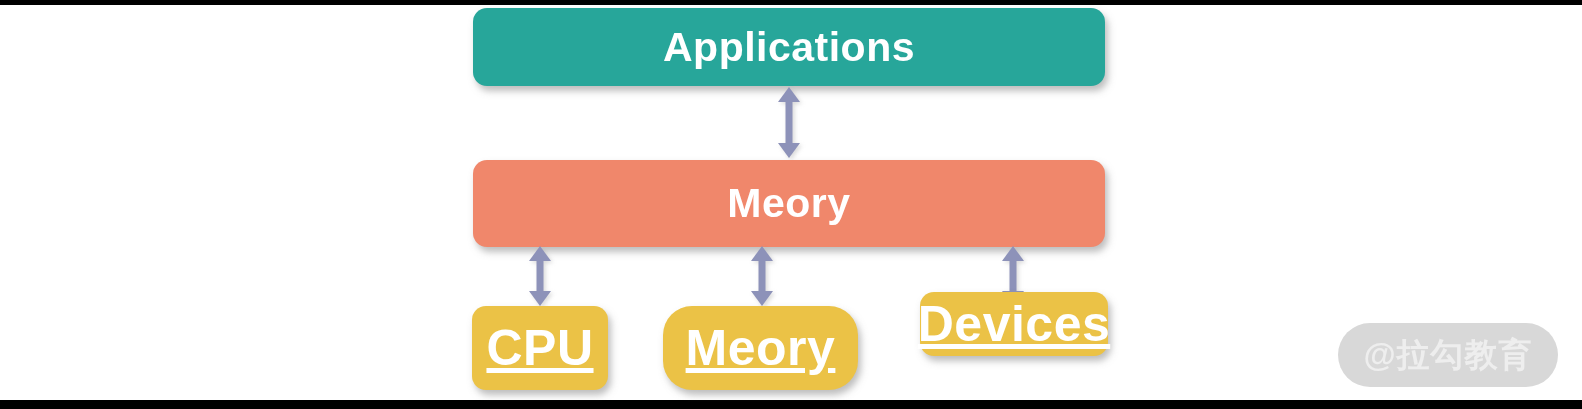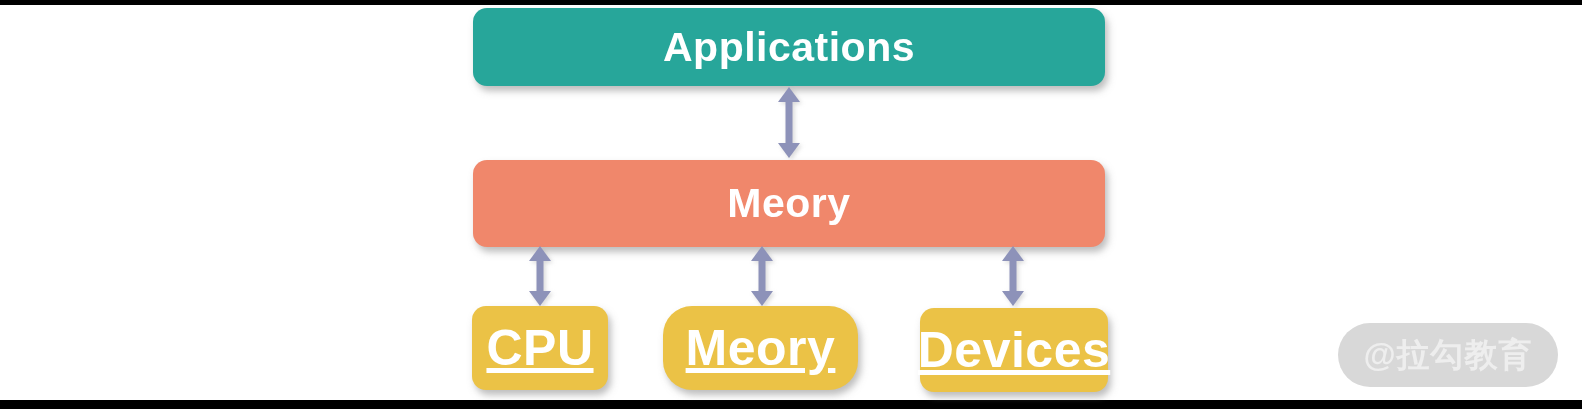--- a/index.html
+++ b/index.html
@@ -47,21 +47,21 @@
     background: var(--kernel-bg, #f0876b);
     font-size: 41px;
   }
   .leaf {
     background: var(--device-bg, #ebc246);
     font-size: 50px;
     text-decoration: underline;
   }
   #node-cpu     { left: 472px; top: 306px; width: 136px; height: 84px; }
   #node-memory  { left: 663px; top: 306px; width: 195px; height: 84px; border-radius: 29px; }
-  #node-devices { left: 920px; top: 308px; width: 188px; height: 84px; }
+  #node-devices { left: 920px; top: 292px; width: 188px; height: 64px; }
 
   .double-arrow {
     position: absolute;
     width: 22px;
     filter: drop-shadow(2px 2px 2px rgba(150, 150, 150, 0.35));
   }
   #arrow-app-kernel    { left: 778px;  top: 87px;  height: 71px; }
   #arrow-kernel-cpu    { left: 529px;  top: 246px; height: 60px; }
   #arrow-kernel-memory { left: 751px;  top: 246px; height: 60px; }
   #arrow-kernel-devices{ left: 1002px; top: 246px; height: 60px; }

